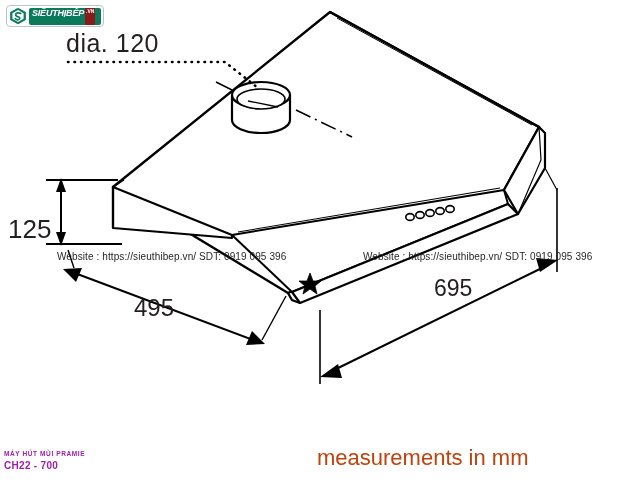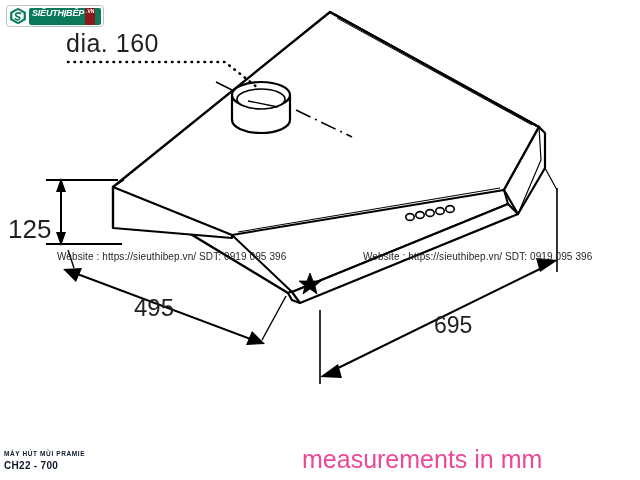--- a/index.html
+++ b/index.html
@@ -97,28 +97,27 @@
   }
   #label-495 {
     left: 134px;
     top: 294px;
     font-size: 24px;
   }
   #label-695 {
     left: 434px;
     top: 275px;
     font-size: 23px;
-    margin-top: 37px;
   }
   #label-measure {
     position: absolute;
-    left: 302px;
+    left: 317px;
     top: 445px;
-    font-size: 25px;
-    color: #ec4899;
+    font-size: 22px;
+    color: #c2410c;
     white-space: nowrap;
     font-family: "Liberation Sans", sans-serif;
   }
 
   
   .watermark {
     position: absolute;
     font-family: Liberation Sans, sans-serif;
     font-size: 10px;
     color: #262626;
@@ -126,21 +125,21 @@
     letter-spacing: 0.1px;
   }
   #wm-left  { left: 57px;  top: 251px; }
   #wm-right { left: 363px; top: 251px; }
 
   
   #caption {
     position: absolute;
     left: 4px;
     top: 450px;
-    color: #0f172a;
+    color: #a21caf;
     font-family: "Liberation Sans", sans-serif;
   }
   #caption .cap-model-line {
     font-size: 6.5px;
     font-weight: bold;
     letter-spacing: 0.6px;
     white-space: nowrap;
   }
   #caption .cap-code {
     font-size: 10px;
@@ -260,21 +259,21 @@
         <polygon points="12,4 19.5,8.2 19.5,15.8 12,20 4.5,15.8 4.5,8.2" fill="#ffffff"></polygon>
         <path d="M15.5 8.5 C 11 6.5, 7.5 9, 9.5 11.6 C 11.5 14.2, 15.5 12.5, 14 15.8 C 12.8 18, 9.5 17.2, 8.3 15.5" fill="none" stroke="#0b7a5a" stroke-width="2.3" stroke-linecap="round"></path>
       </svg>
     </div>
     <div class="logo-word">
       <span class="wt">SIÊUTHỊBẾP</span>
       <span class="wt2">.VN</span>
     </div>
   </div>
 
-  <div class="dim-label" id="label-dia">dia. 160</div>
+  <div class="dim-label" id="label-dia">dia. 120</div>
 
   <div class="dim-label" id="label-125">125</div>
 
   <div class="dim-label" id="label-495">495</div>
 
   <div class="dim-label" id="label-695">695</div>
 
   <div class="watermark" id="wm-left">Website : https://sieuthibep.vn/   SDT: 0919 095 396</div>
   <div class="watermark" id="wm-right">Website : https://sieuthibep.vn/   SDT: 0919 095 396</div>
 

